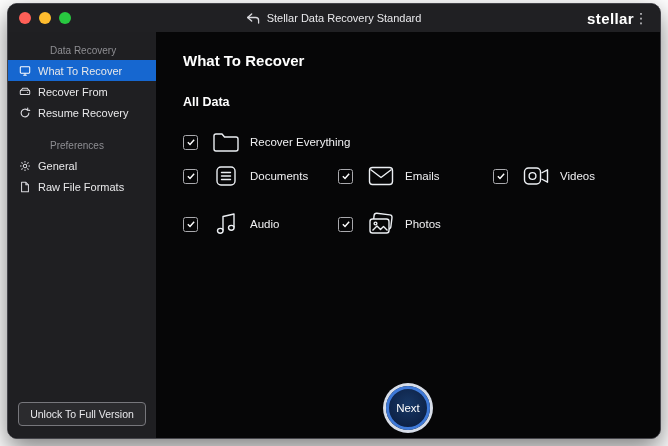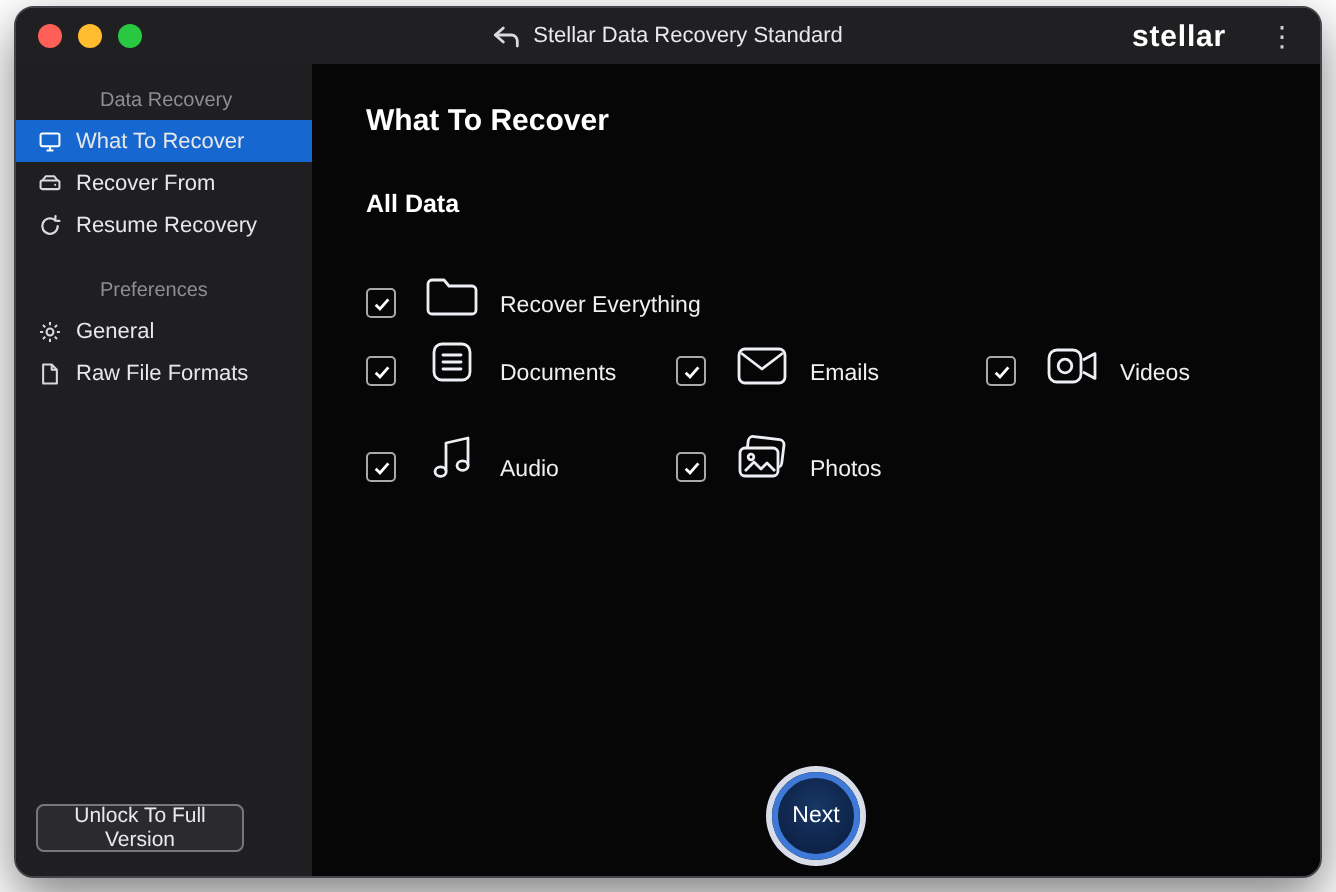--- a/index.html
+++ b/index.html
@@ -19,52 +19,52 @@
     display:flex;align-items:center;z-index:5;
   }
   .traffic{display:flex;gap:8px;padding-left:11px;}
   .light{width:12px;height:12px;border-radius:50%;}
   .titlebar-center{
     position:absolute;left:50%;transform:translateX(-50%);
     display:flex;align-items:center;gap:7px;
   }
   .titlebar-title{color:#e9e9ec;font-size:11px;}
   .back-icon svg{display:block;}
-  .titlebar-right{position:absolute;right:12px;display:flex;align-items:center;gap:21px;}
+  .titlebar-right{position:absolute;right:12px;display:flex;align-items:center;gap:0;}
   .brand{color:#ffffff;font-size:15px;font-weight:600;letter-spacing:.4px;}
   .kebab{color:#cfcfd4;font-size:14px;line-height:1;cursor:default;}
   
   .sidebar{
     position:absolute;left:0;top:28px;bottom:0;width:148px;background:#1f1f22;
     padding-top:8px;box-sizing:border-box;
   }
   .side-header{color:#8e8e93;font-size:10px;padding:5px 10px 4px;margin-left:32px;}
   .side-header.second{margin-top:12px;}
   .side-item{
     height:21px;display:flex;align-items:center;gap:7px;padding:0 10px;
     color:#e8e8ea;font-size:11px;cursor:default;white-space:nowrap;
   }
   .side-item.selected{background:#1667d0;}
   .side-item .sicon{width:13px;height:13px;display:flex;align-items:center;justify-content:center;flex:0 0 13px;}
   .side-item .sicon svg{display:block;}
   .unlock-btn{
-    position:absolute;left:10px;bottom:12px;width:104px;height:24px;
+    position:absolute;left:10px;bottom:12px;width:128px;height:24px;
     background:#2b2b2e;border:1px solid #77777c;border-radius:4px;
     color:#e9e9ec;font-size:10.5px;display:flex;align-items:center;justify-content:center;
     font-family:"Liberation Sans",sans-serif;
   }
   
   .main{
     position:absolute;left:148px;top:28px;right:0;bottom:0;background:#060607;
     padding:20px 0 0 27px;box-sizing:border-box;color:#ffffff;
   }
   .main-title{font-size:15px;font-weight:bold;margin-bottom:26px;}
   .section-heading{font-size:12.5px;font-weight:bold;margin-bottom:16px;}
   .customize-heading{margin-top:32px;}
-  .option{display:flex;align-items:flex-end;height:34px;}
+  .option{display:flex;align-items:center;height:34px;}
   .checkbox{
     width:13px;height:13px;border:1.5px solid #a9a9ad;border-radius:2.5px;
     display:flex;align-items:center;justify-content:center;flex:0 0 13px;
     background:transparent;cursor:default;
   }
   .checkbox svg{display:block;}
   .opt-icon{margin-left:13px;width:30px;display:flex;align-items:center;justify-content:center;}
   .opt-label{margin-left:9px;font-size:11.5px;color:#f0f0f2;white-space:nowrap;}
   .grid{display:grid;grid-template-columns:155px 155px 155px;row-gap:14px;}
   

